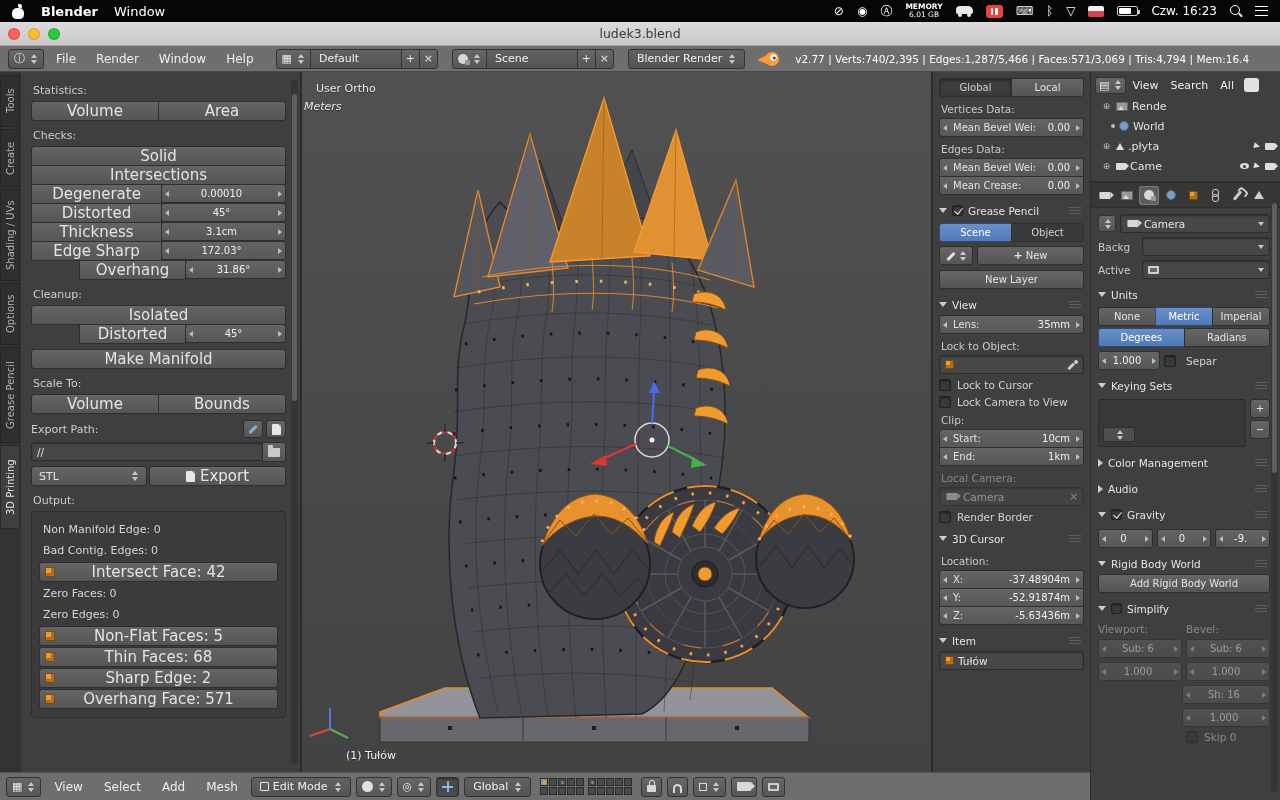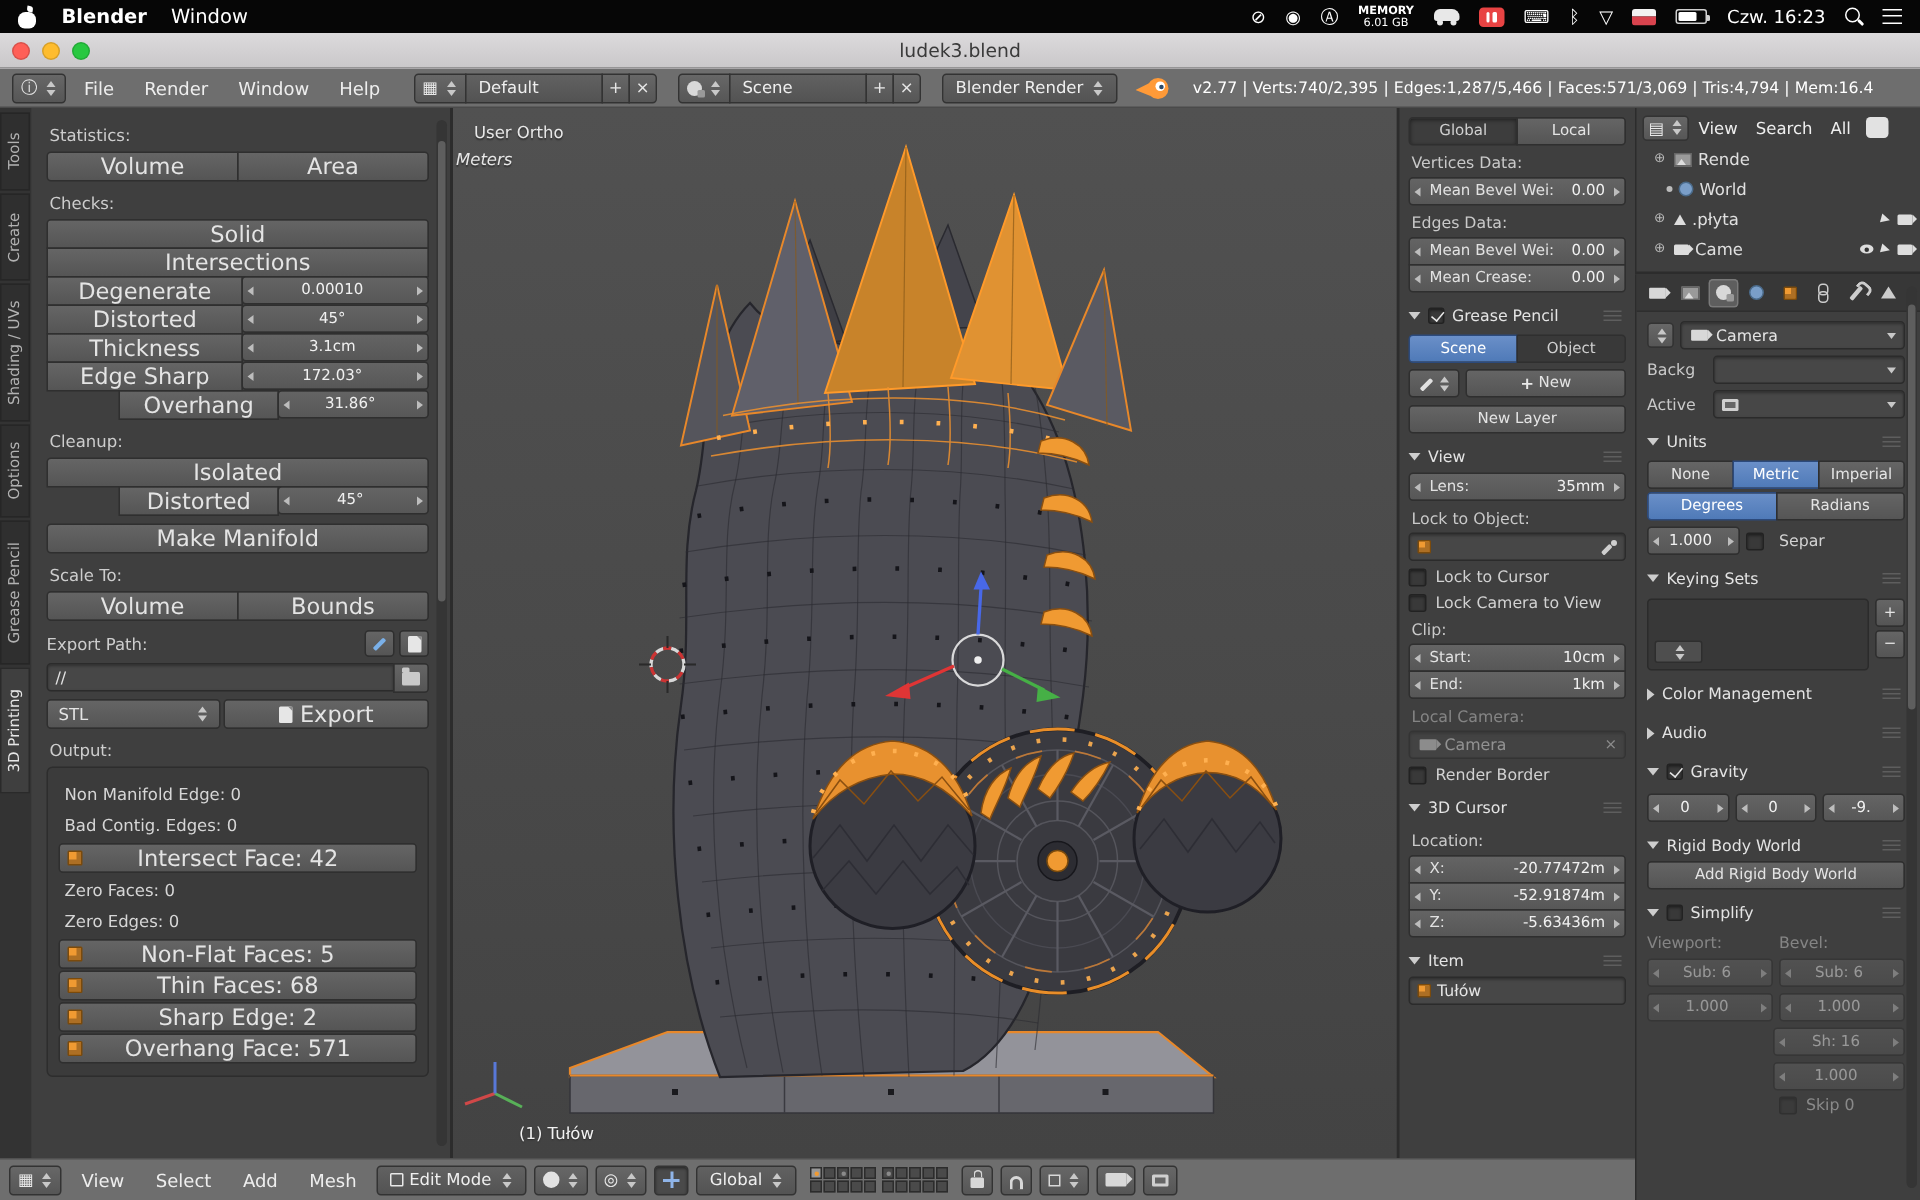--- a/index.html
+++ b/index.html
@@ -717,21 +717,21 @@
             </div>
           <div class="phead">
               <span class="tri"></span>
               <span>3D Cursor</span>
               <span class="grip"></span>
             </div>
           <div class="nlabel">Location:</div>
           <div class="nstack">
             <div class="num">
                 <span class="nl">X:</span>
-                <span class="nv">-20.77472m</span>
+                <span class="nv">-37.48904m</span>
               </div>
             <div class="num">
                 <span class="nl">Y:</span>
                 <span class="nv">-52.91874m</span>
               </div>
             <div class="num">
                 <span class="nl">Z:</span>
                 <span class="nv">-5.63436m</span>
               </div>
           </div>

